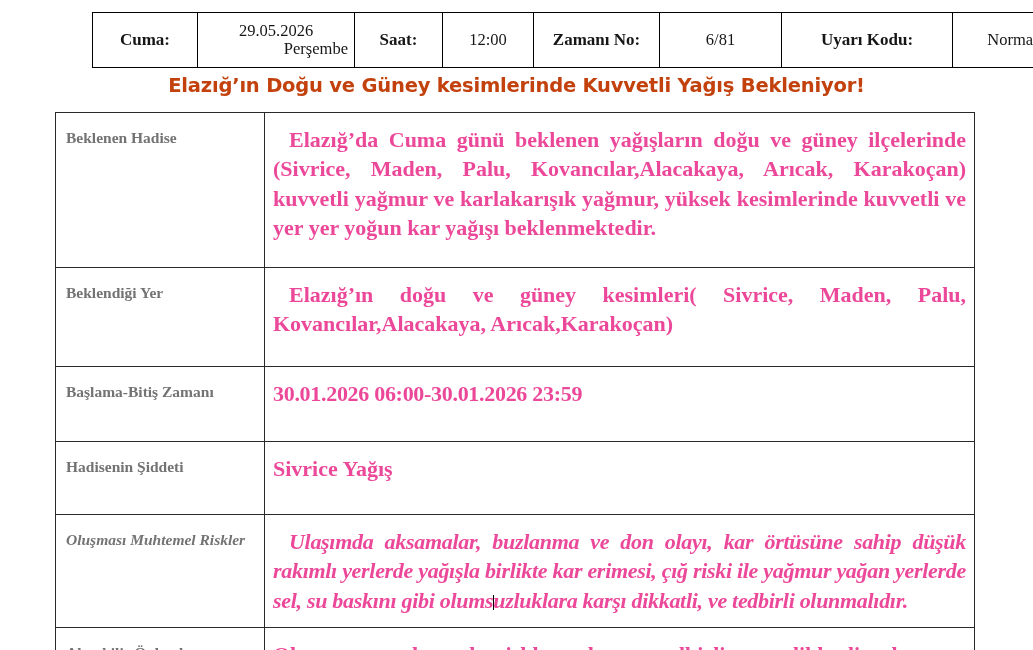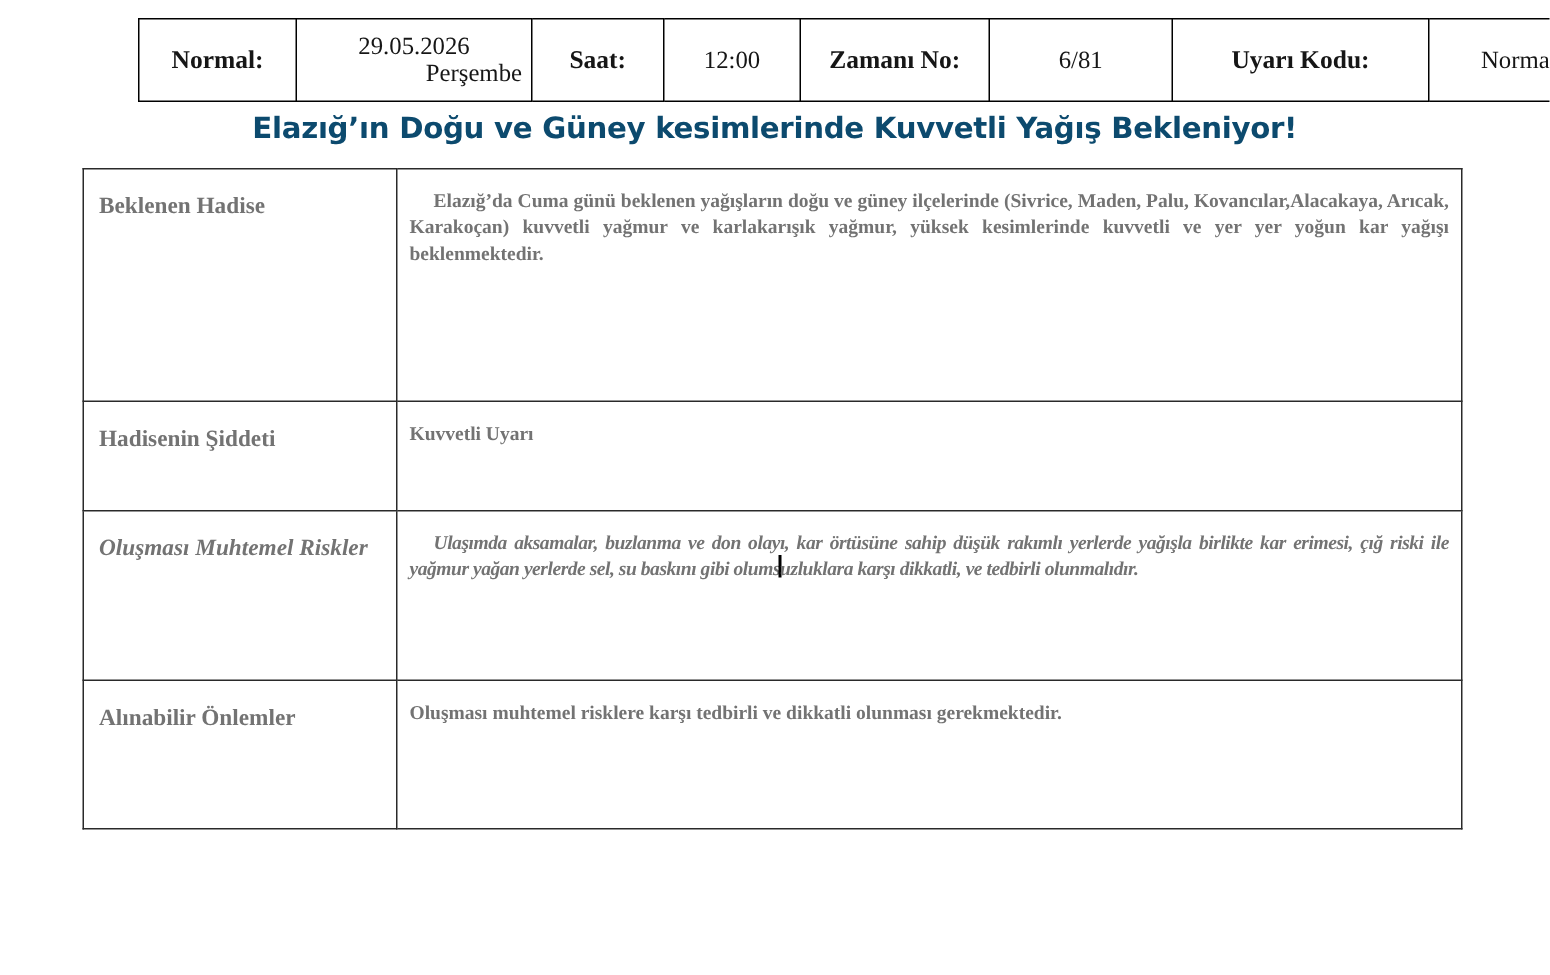--- a/index.html
+++ b/index.html
@@ -48,21 +48,21 @@
     text-align: right;
   }
 
   
   .headline {
     position: absolute;
     left: 0;
     top: 74px;
     width: 1033px;
     text-align: center;
-    color: #0c4a6e;
+    color: #c2410c;
     font-family: "DejaVu Sans", sans-serif;
     font-weight: bold;
     font-size: 19.5px;
     letter-spacing: -0.2px;
   }
 
   
   .warn-table {
     position: absolute;
     left: 55px;
@@ -83,24 +83,24 @@
     font-family: "Liberation Serif", serif;
     font-weight: bold;
     font-size: 15.5px;
     line-height: 1.22;
     vertical-align: top;
   }
   .warn-table td.value-cell {
     padding: 12px 8px 10px 8px;
     font-family: "Liberation Serif", serif;
     font-weight: bold;
-    font-size: 13px;
+    font-size: 22px;
     line-height: 1.33;
     text-align: justify;
-    color: #737373;
+    color: #ec4899;
   }
 
   
   .v-serif-justify {
     text-align: justify;
     text-justify: inter-word;
   }
   .v-sans {
     font-family: "DejaVu Sans", sans-serif;
     font-weight: bold;
@@ -147,21 +147,21 @@
     vertical-align: -2px;
     margin: 0 -0.7px;
   }
 </style>
 </head>
 <body>
 
 <table class="meta-table">
   <tbody>
       <tr>
-    <td class="lbl" style="width:92px">Normal:</td>
+    <td class="lbl" style="width:92px">Cuma:</td>
     <td class="val" style="width:144px">
       <span>29.05.2026</span>
       <span class="meta-date-day">Perşembe</span>
     </td>
     <td class="lbl" style="width:75px">Saat:</td>
     <td class="val" style="width:78px">12:00</td>
     <td class="lbl" style="width:113px">Zamanı No:</td>
     <td class="val" style="width:109px">6/81</td>
     <td class="lbl" style="width:158px">Uyarı Kodu:</td>
     <td class="val" style="width:107px">Normal</td>
@@ -172,25 +172,33 @@
 <div class="headline">Elazığ’ın Doğu ve Güney kesimlerinde Kuvvetli Yağış Bekleniyor!</div>
 
 <table class="warn-table">
 
   <tbody>
       <tr class="row-hadise">
     <td class="label-cell">Beklenen Hadise</td>
     <td class="value-cell v-serif-justify indent">Elazığ’da Cuma  günü beklenen yağışların doğu ve güney ilçelerinde (Sivrice, Maden, Palu, Kovancılar,Alacakaya, Arıcak, Karakoçan)  kuvvetli yağmur ve karlakarışık yağmur, yüksek kesimlerinde kuvvetli ve  yer yer yoğun kar yağışı beklenmektedir.</td>
   </tr>
 
-
+  <tr class="row-yer">
+    <td class="label-cell">Beklendiği Yer</td>
+    <td class="value-cell v-serif-justify indent">Elazığ’ın  doğu ve güney  kesimleri( Sivrice, Maden, Palu, Kovancılar,Alacakaya, Arıcak,Karakoçan)</td>
+  </tr>
+
+  <tr class="row-zaman">
+    <td class="label-cell">Başlama-Bitiş Zamanı</td>
+    <td class="value-cell v-sans">30.01.2026 06:00-30.01.2026 23:59</td>
+  </tr>
 
   <tr class="row-siddet">
     <td class="label-cell">Hadisenin Şiddeti</td>
-    <td class="value-cell">Kuvvetli Uyarı</td>
+    <td class="value-cell">Sivrice Yağış</td>
   </tr>
 
   <tr class="row-riskler">
     <td class="label-cell">Oluşması Muhtemel Riskler</td>
     <td class="value-cell v-sans indent"><span>Ulaşımda aksamalar, buzlanma ve don olayı, kar örtüsüne sahip düşük rakımlı yerlerde yağışla birlikte kar erimesi, çığ riski ile yağmur yağan yerlerde sel, su baskını gibi olums</span><span class="caret"></span><span>uzluklara karşı dikkatli, ve tedbirli olunmalıdır.</span></td>
   </tr>
 
   <tr class="row-onlemler">
     <td class="label-cell">Alınabilir Önlemler</td>
     <td class="value-cell">

